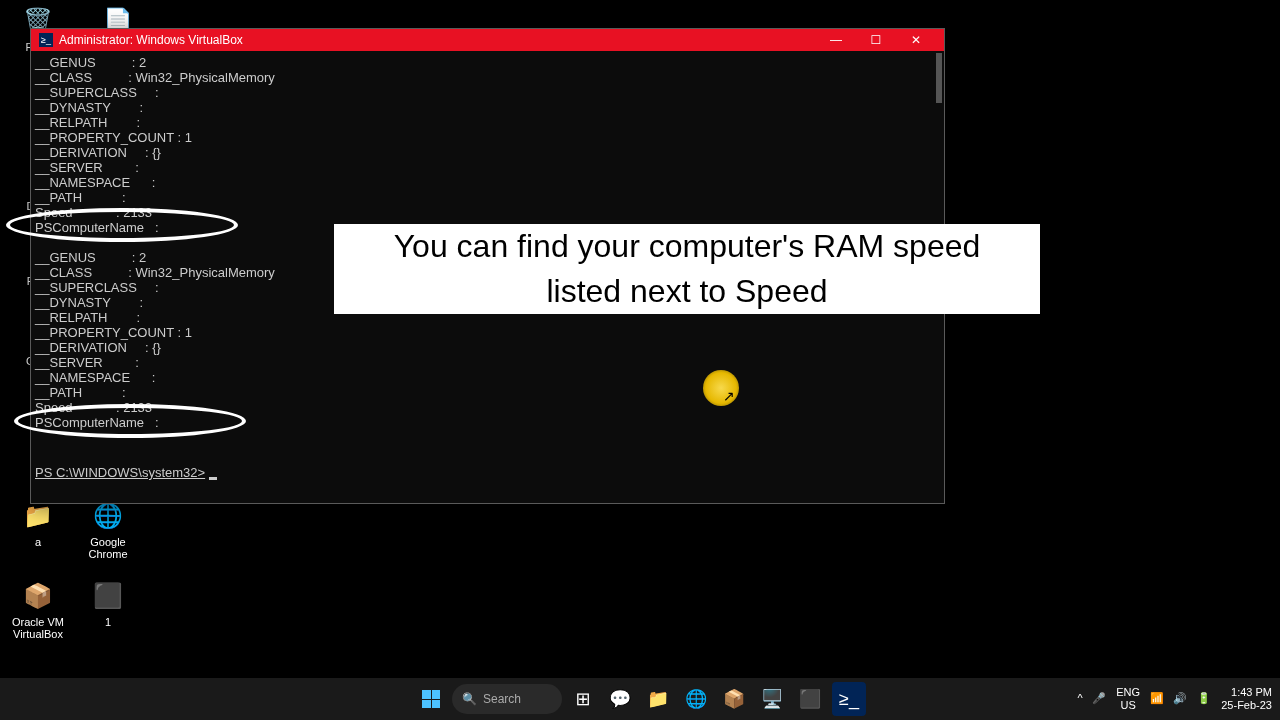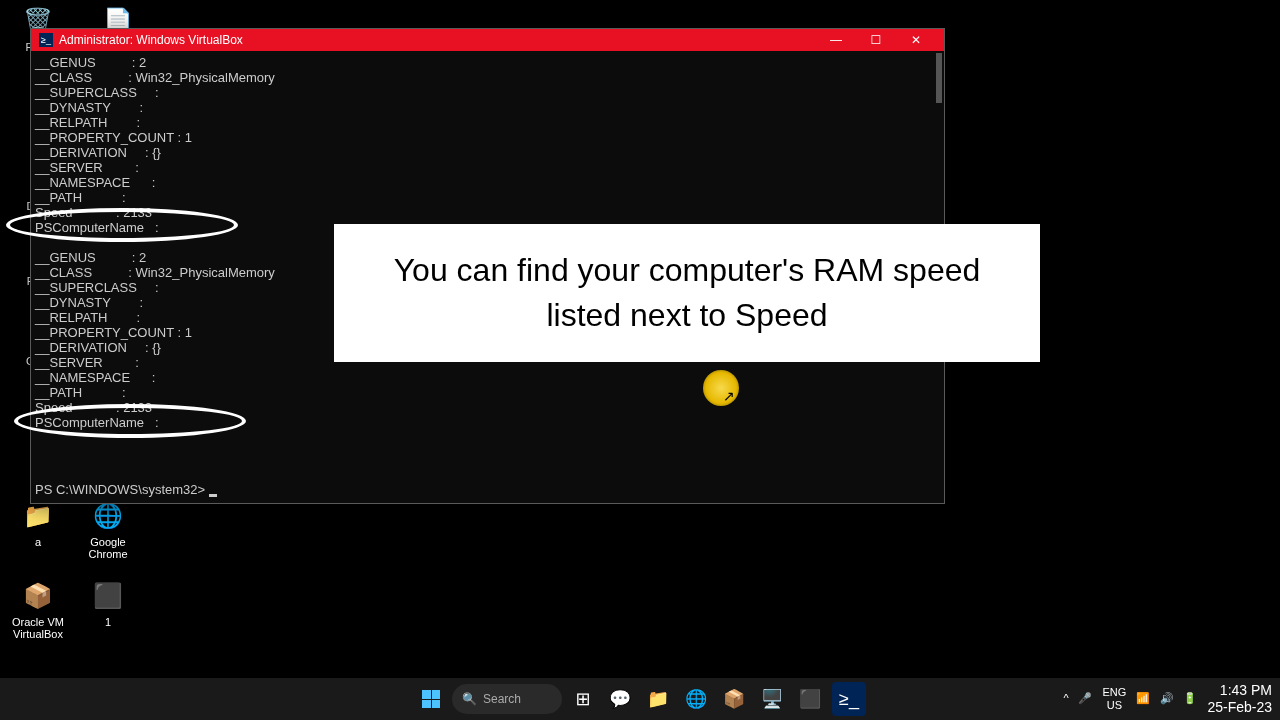--- a/index.html
+++ b/index.html
@@ -21,39 +21,39 @@
 .desktop-icon.mic { left: 8px; top: 440px; }
 
 .ps-window { position: absolute; left: 30px; top: 28px; width: 915px; height: 476px; background: #0c0c0c; border: 1px solid #5a5a5a; box-shadow: 0 4px 20px rgba(0,0,0,0.5); }
 .titlebar { height: 22px; background: #e81123; display: flex; align-items: center; padding: 0 8px; color: #fff; font-size: 12px; }
 .titlebar .ps-icon { width: 14px; height: 14px; background: #012456; margin-right: 6px; display: flex; align-items: center; justify-content: center; font-size: 9px; color: #fff; }
 .titlebar .title { flex: 1; }
 .titlebar .ctrl { width: 40px; text-align: center; font-size: 12px; }
 
 .terminal { padding: 4px 4px; font-family: Consolas, monospace; font-size: 13px; color: #ccc; line-height: 15px; position: relative; height: calc(100% - 22px); }
 .terminal .line { white-space: pre; }
-.terminal .prompt { position: absolute; bottom: 6px; left: 4px; white-space: pre; }
+.terminal .prompt { position: absolute; bottom: 23px; left: 4px; white-space: pre; text-decoration: underline; }
 .cursor { display: inline-block; width: 8px; height: 3px; background: #ccc; margin-left: 4px; vertical-align: bottom; }
 
 .circle-annotation { position: absolute; border: 4px solid #fff; border-radius: 50%; pointer-events: none; z-index: 5; }
 .circle1 { left: 6px; top: 208px; width: 232px; height: 34px; }
 .circle2 { left: 14px; top: 404px; width: 232px; height: 34px; }
 
-.callout { position: absolute; left: 334px; top: 224px; width: 706px; background: #fff; color: #000; font-size: 32px; padding: 24px 20px; text-align: center; line-height: 1.4; z-index: 10; }
+.callout { position: absolute; left: 334px; top: 224px; width: 706px; background: #fff; color: #000; font-size: 32px; padding: 0 20px; text-align: center; line-height: 1.4; z-index: 10; }
 
 .highlight-cursor { position: absolute; left: 703px; top: 370px; width: 36px; height: 36px; background: radial-gradient(circle, #f7d94c 0%, #e6b800 60%, rgba(230,184,0,0.3) 100%); border-radius: 50%; z-index: 15; }
 .highlight-cursor::after { content: '↖'; position: absolute; right: 4px; bottom: 2px; color: #000; font-size: 14px; transform: scaleX(-1); }
 
 .taskbar { position: absolute; bottom: 0; left: 0; right: 0; height: 42px; background: #1a1a1a; display: flex; align-items: center; padding: 0 8px; color: #fff; font-size: 11px; }
 .taskbar .center-icons { position: absolute; left: 50%; transform: translateX(-50%); display: flex; gap: 4px; align-items: center; }
 .taskbar .tb-icon { width: 34px; height: 34px; display: flex; align-items: center; justify-content: center; font-size: 18px; border-radius: 4px; }
 .taskbar .search { width: 110px; height: 30px; background: #2a2a2a; border-radius: 15px; display: flex; align-items: center; padding: 0 10px; gap: 6px; font-size: 12px; color: #aaa; }
 .taskbar .tray { position: absolute; right: 8px; display: flex; align-items: center; gap: 10px; }
 .taskbar .tray-item { font-size: 11px; text-align: center; line-height: 1.2; }
-.taskbar .clock { text-align: right; font-size: 14px; line-height: 1.2; }
+.taskbar .clock { text-align: right; font-size: 11px; line-height: 1.2; }
 
 .start-logo { display: grid; grid-template-columns: 1fr 1fr; grid-template-rows: 1fr 1fr; gap: 1px; width: 18px; height: 18px; }
 .start-logo div { background: #4cc2ff; }
 
 .scrollbar { position: absolute; right: 2px; top: 2px; width: 6px; height: 50px; background: #555; }
 </style>
 </head>
 <body>
 
 <div class="desktop">

